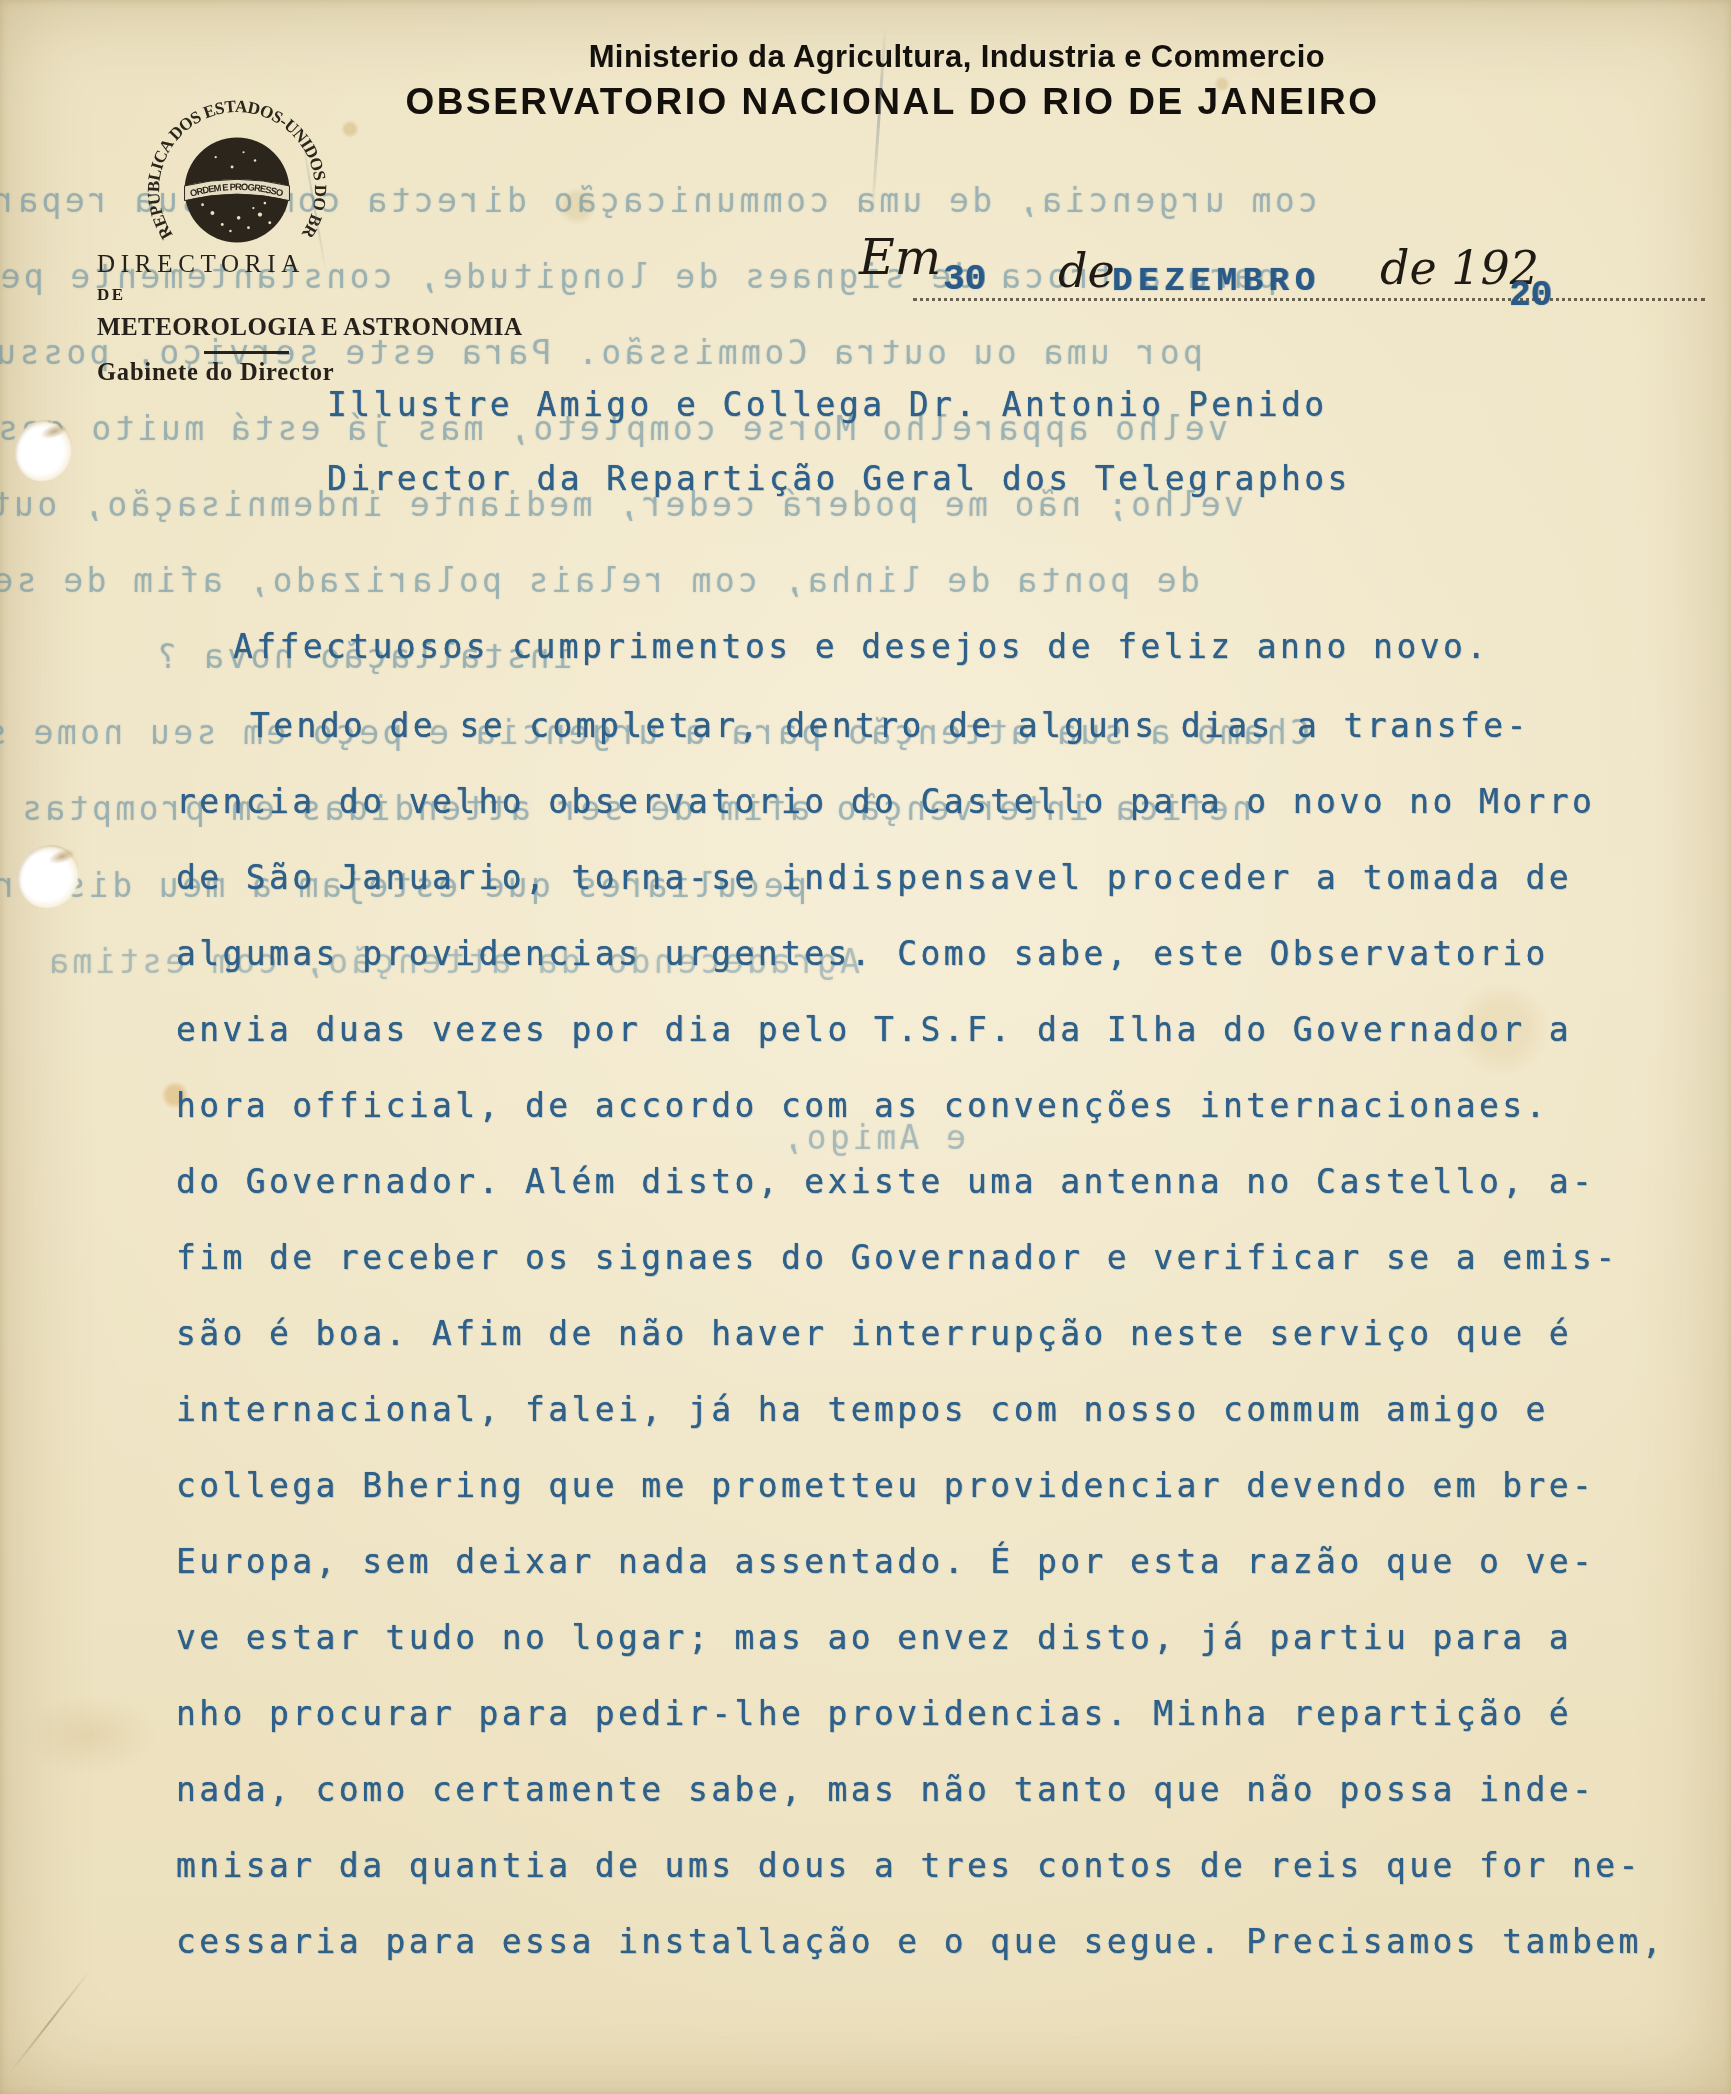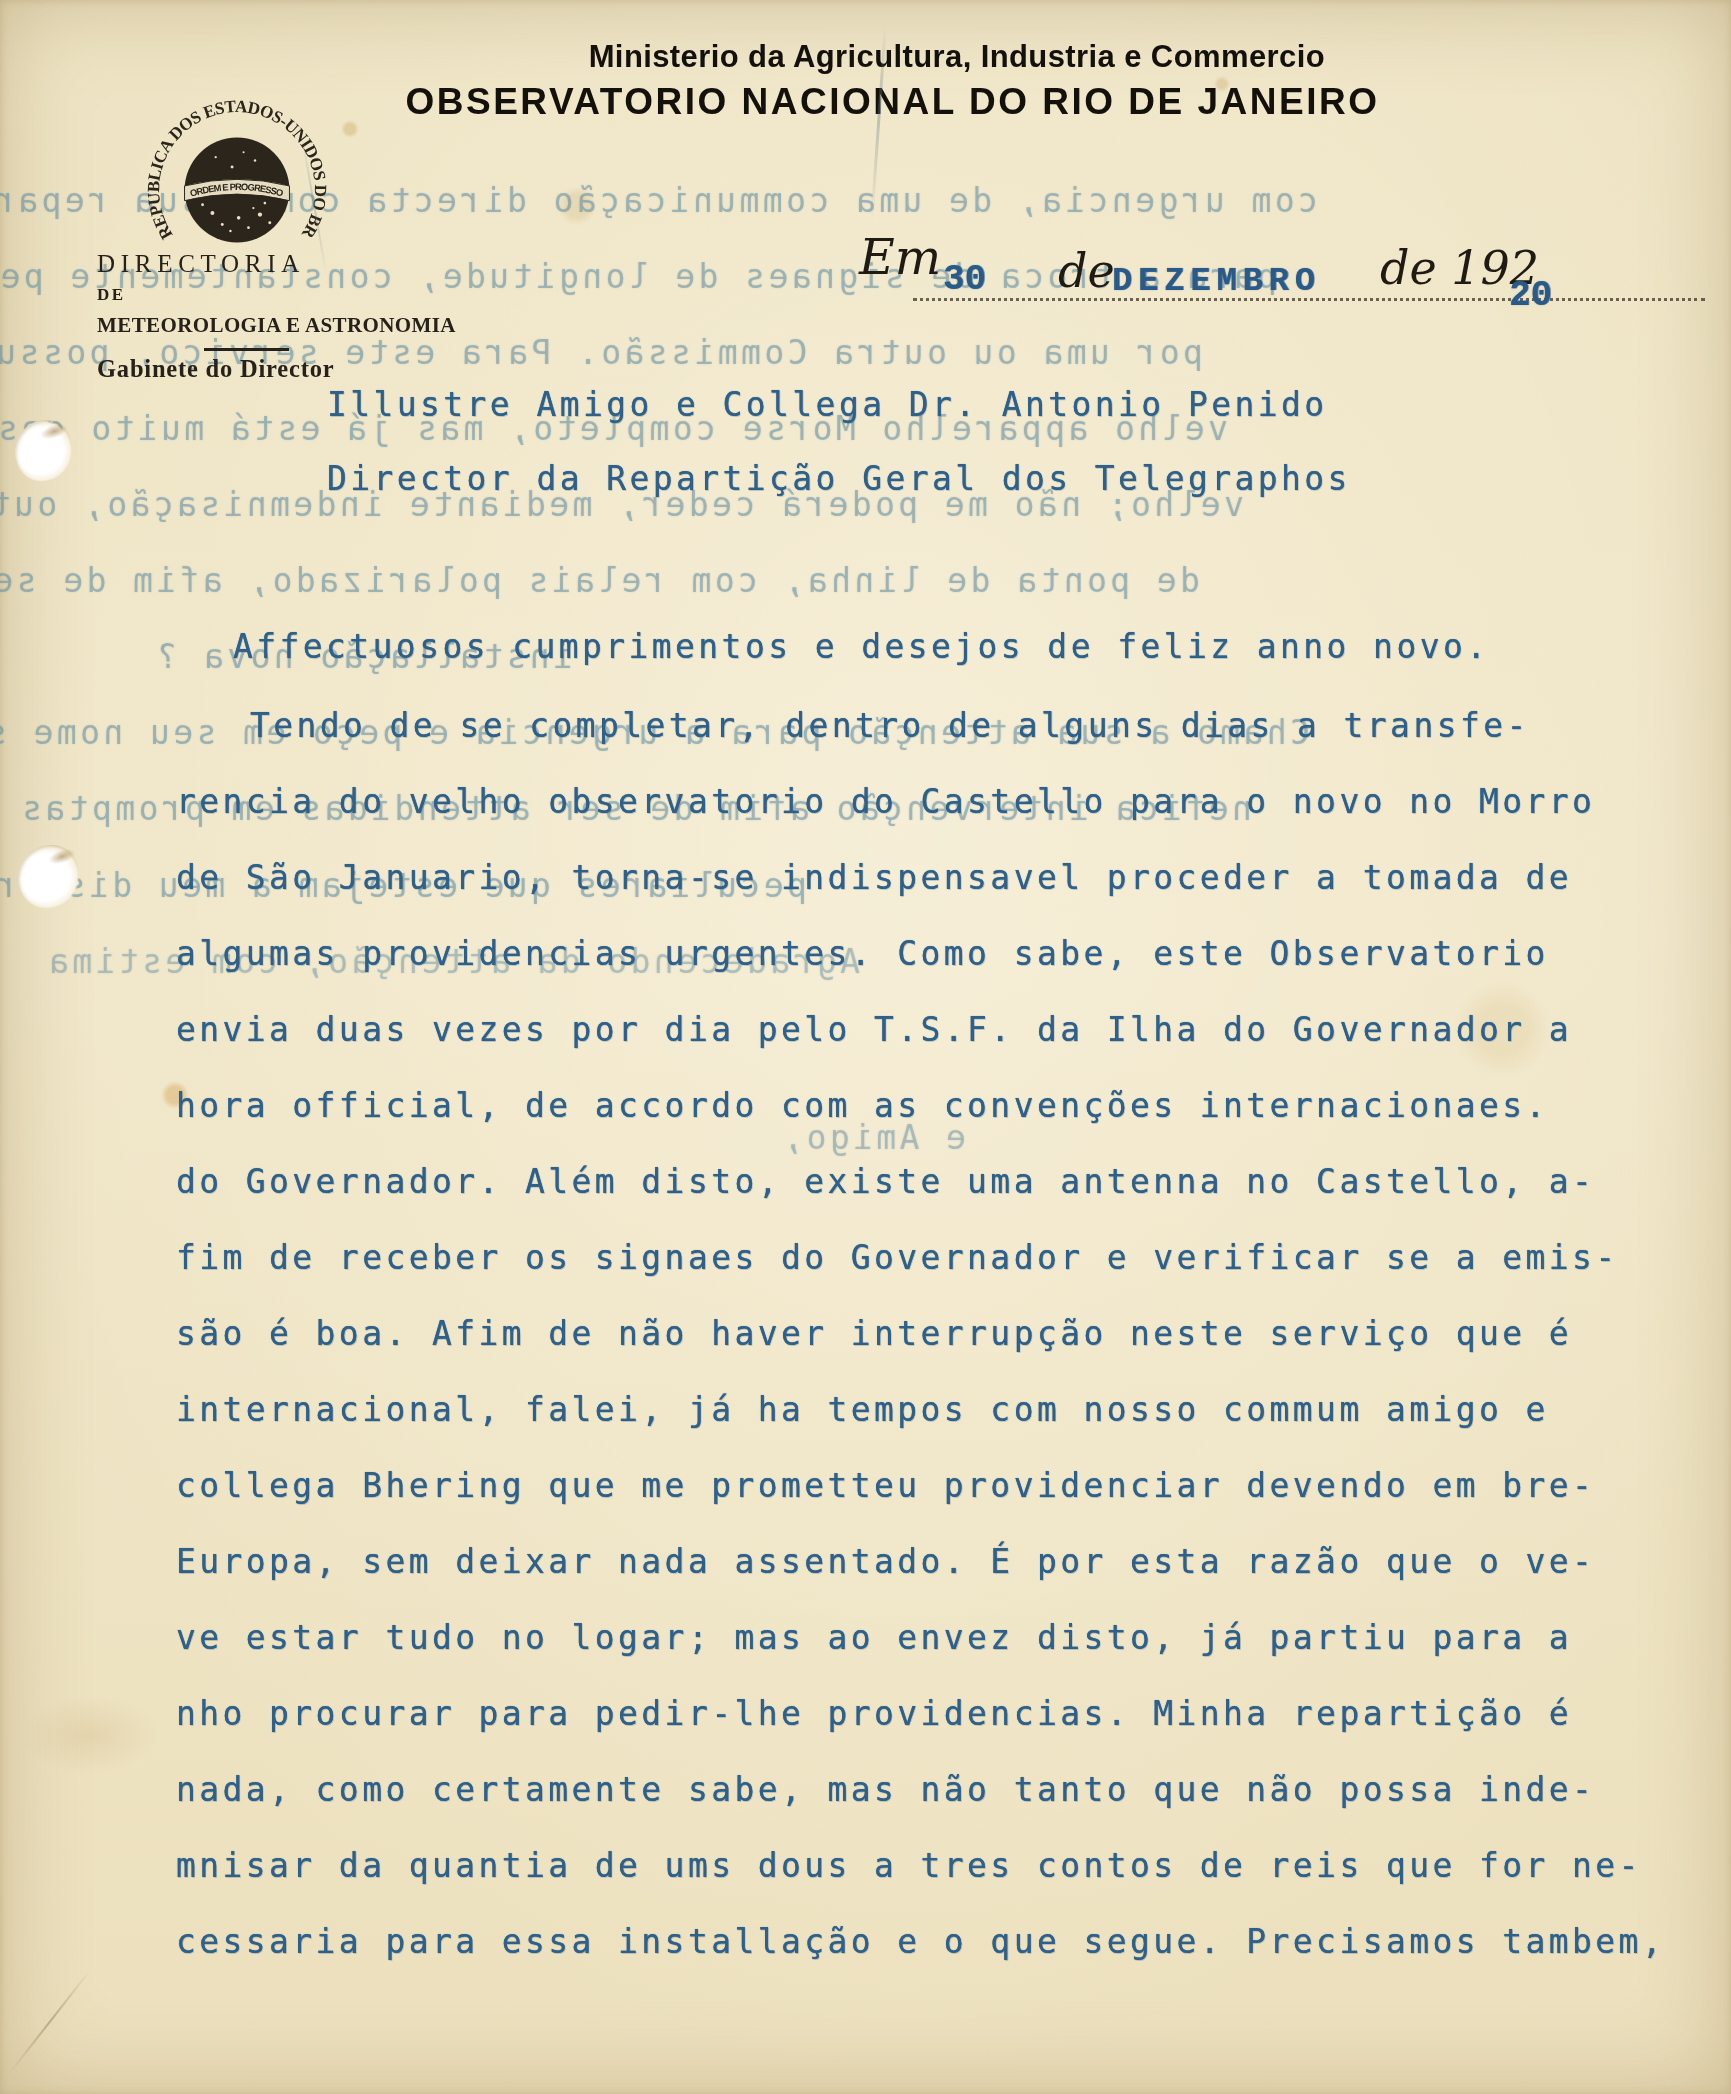--- a/index.html
+++ b/index.html
@@ -47,21 +47,21 @@
     font:bold 37px/43px "Liberation Sans", sans-serif;color:#14110d;
     letter-spacing:2.5px;
   }
   .seal{position:absolute;left:137px;top:90px;width:200px;height:200px;}
   .directorate{
     position:absolute;left:97px;top:250px;width:298px;text-align:left;
     color:#26211a;font-family:"Liberation Serif", serif;
   }
   .dir-l1{font-size:25px;letter-spacing:5.7px;}
   .dir-l2{font-size:17px;font-weight:bold;letter-spacing:2.5px;margin-top:7.4px;}
-  .dir-l3{font-size:21px;font-weight:bold;letter-spacing:0.4px;margin-top:7.4px;white-space:nowrap;}
+  .dir-l3{font-size:25px;font-weight:bold;letter-spacing:0.4px;margin-top:7.4px;white-space:nowrap;}
   .dir-rule{width:85px;border-top:3.3px solid #26211a;margin:9.8px auto 0 auto;}
   .dir-l4{font-size:24.5px;font-weight:bold;margin-top:4.9px;letter-spacing:0.8px;}
 
   
   .dateline{position:absolute;left:835px;top:239px;width:888px;height:98px;}
   .dl-dots{position:absolute;left:78px;top:59px;width:792px;border-bottom:3.3px dotted rgba(60,53,38,.75);}
   .script{font-family:"DejaVu Serif", serif;font-style:italic;color:#1f1b14;position:absolute;white-space:nowrap;}
   .dl-em{left:24px;top:-9.8px;font-size:49px;}
   .dl-de1{left:223px;top:4.9px;font-size:46px;}
   .dl-de2{left:545px;top:1.6px;font-size:46px;}

